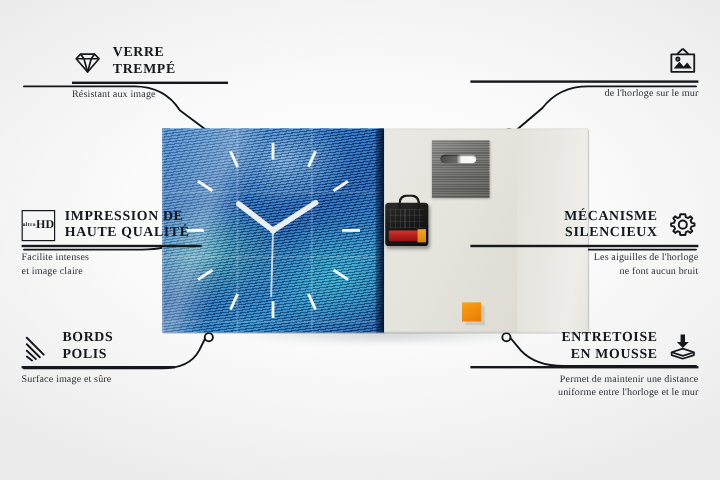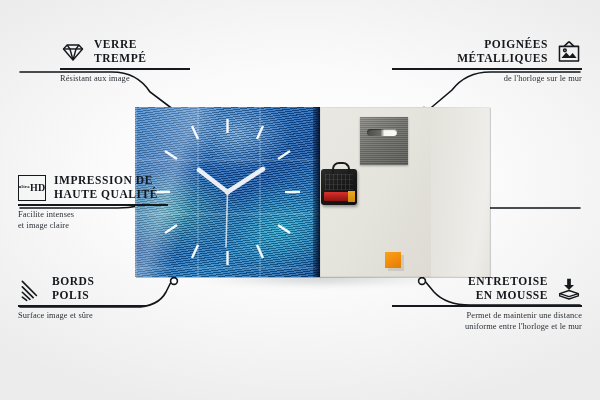--- a/index.html
+++ b/index.html
@@ -256,38 +256,51 @@
       </div>
     </div>
     <div class="rule" style="width:128px;"></div>
     <div class="desc">
       <div>Surface image et sûre</div>
     </div>
   </div>
 
   <div class="callout right" style="left:392px;top:38px;">
     <div class="head">
-      <div class="title" style="flex:1;">
-        <div>POIGNÉES</div>
-        <div>MÉTALLIQUES</div>
-      </div>
       <svg class="ico" viewBox="0 0 24 24" fill="none" stroke="#15181c" stroke-width="1.4" stroke-linejoin="round">
         <path d="M12 2.4 L16.4 6.6"></path>
           <path d="M12 2.4 L7.6 6.6"></path>
         <rect x="3.2" y="6.8" width="17.6" height="13.4"></rect>
         <path d="M5 17.6 L9.4 12.4 L12.6 16 L15.4 13 L19 17.6 Z" fill="#15181c" stroke="none"></path>
         <circle cx="8.2" cy="10.4" r="1.25"></circle>
       </svg>
     </div>
     <div class="rule" style="width:190px;margin-left:auto;"></div>
     <div class="desc">
       <div>de l'horloge sur le mur</div>
     </div>
   </div>
 
+  <div class="callout right" style="left:392px;top:174px;">
+    <div class="head">
+      <div class="title" style="flex:1;">
+        <div>MÉCANISME</div>
+        <div>SILENCIEUX</div>
+      </div>
+      <svg class="ico" viewBox="0 0 24 24" fill="none" stroke="#15181c" stroke-width="1.5" stroke-linejoin="round">
+        <path d="M12 3.2 L13.9 3.2 L14.3 5.4 L16.1 6.2 L17.9 4.9 L19.3 6.3 L18 8.1 L18.8 9.9 L21 10.3 L21 12.2 L18.8 12.6 L18 14.4 L19.3 16.2 L17.9 17.6 L16.1 16.3 L14.3 17.1 L13.9 19.3 L12 19.3 L10.1 19.3 L9.7 17.1 L7.9 16.3 L6.1 17.6 L4.7 16.2 L6 14.4 L5.2 12.6 L3 12.2 L3 10.3 L5.2 9.9 L6 8.1 L4.7 6.3 L6.1 4.9 L7.9 6.2 L9.7 5.4 L10.1 3.2 Z"></path>
+        <circle cx="12" cy="11.25" r="3.1"></circle>
+      </svg>
+    </div>
+    <div class="rule" style="width:190px;margin-left:auto;"></div>
+    <div class="desc">
+      <div>Les aiguilles de l'horloge</div>
+      <div>ne font aucun bruit</div>
+    </div>
+  </div>
 
   <div class="callout right" style="left:392px;top:275px;">
     <div class="head">
       <div class="title" style="flex:1;">
         <div>ENTRETOISE</div>
         <div>EN MOUSSE</div>
       </div>
       <svg class="ico" viewBox="0 0 24 24" fill="none" stroke="#15181c" stroke-width="1.3" stroke-linejoin="round">
         <path d="M10.3 2.6 H13.7 V8.4 H16.6 L12 13 L7.4 8.4 H10.3 Z" fill="#15181c" stroke="none"></path>
         <path d="M12 13.4 L20.6 16.2 L12 19 L3.4 16.2 Z"></path>

